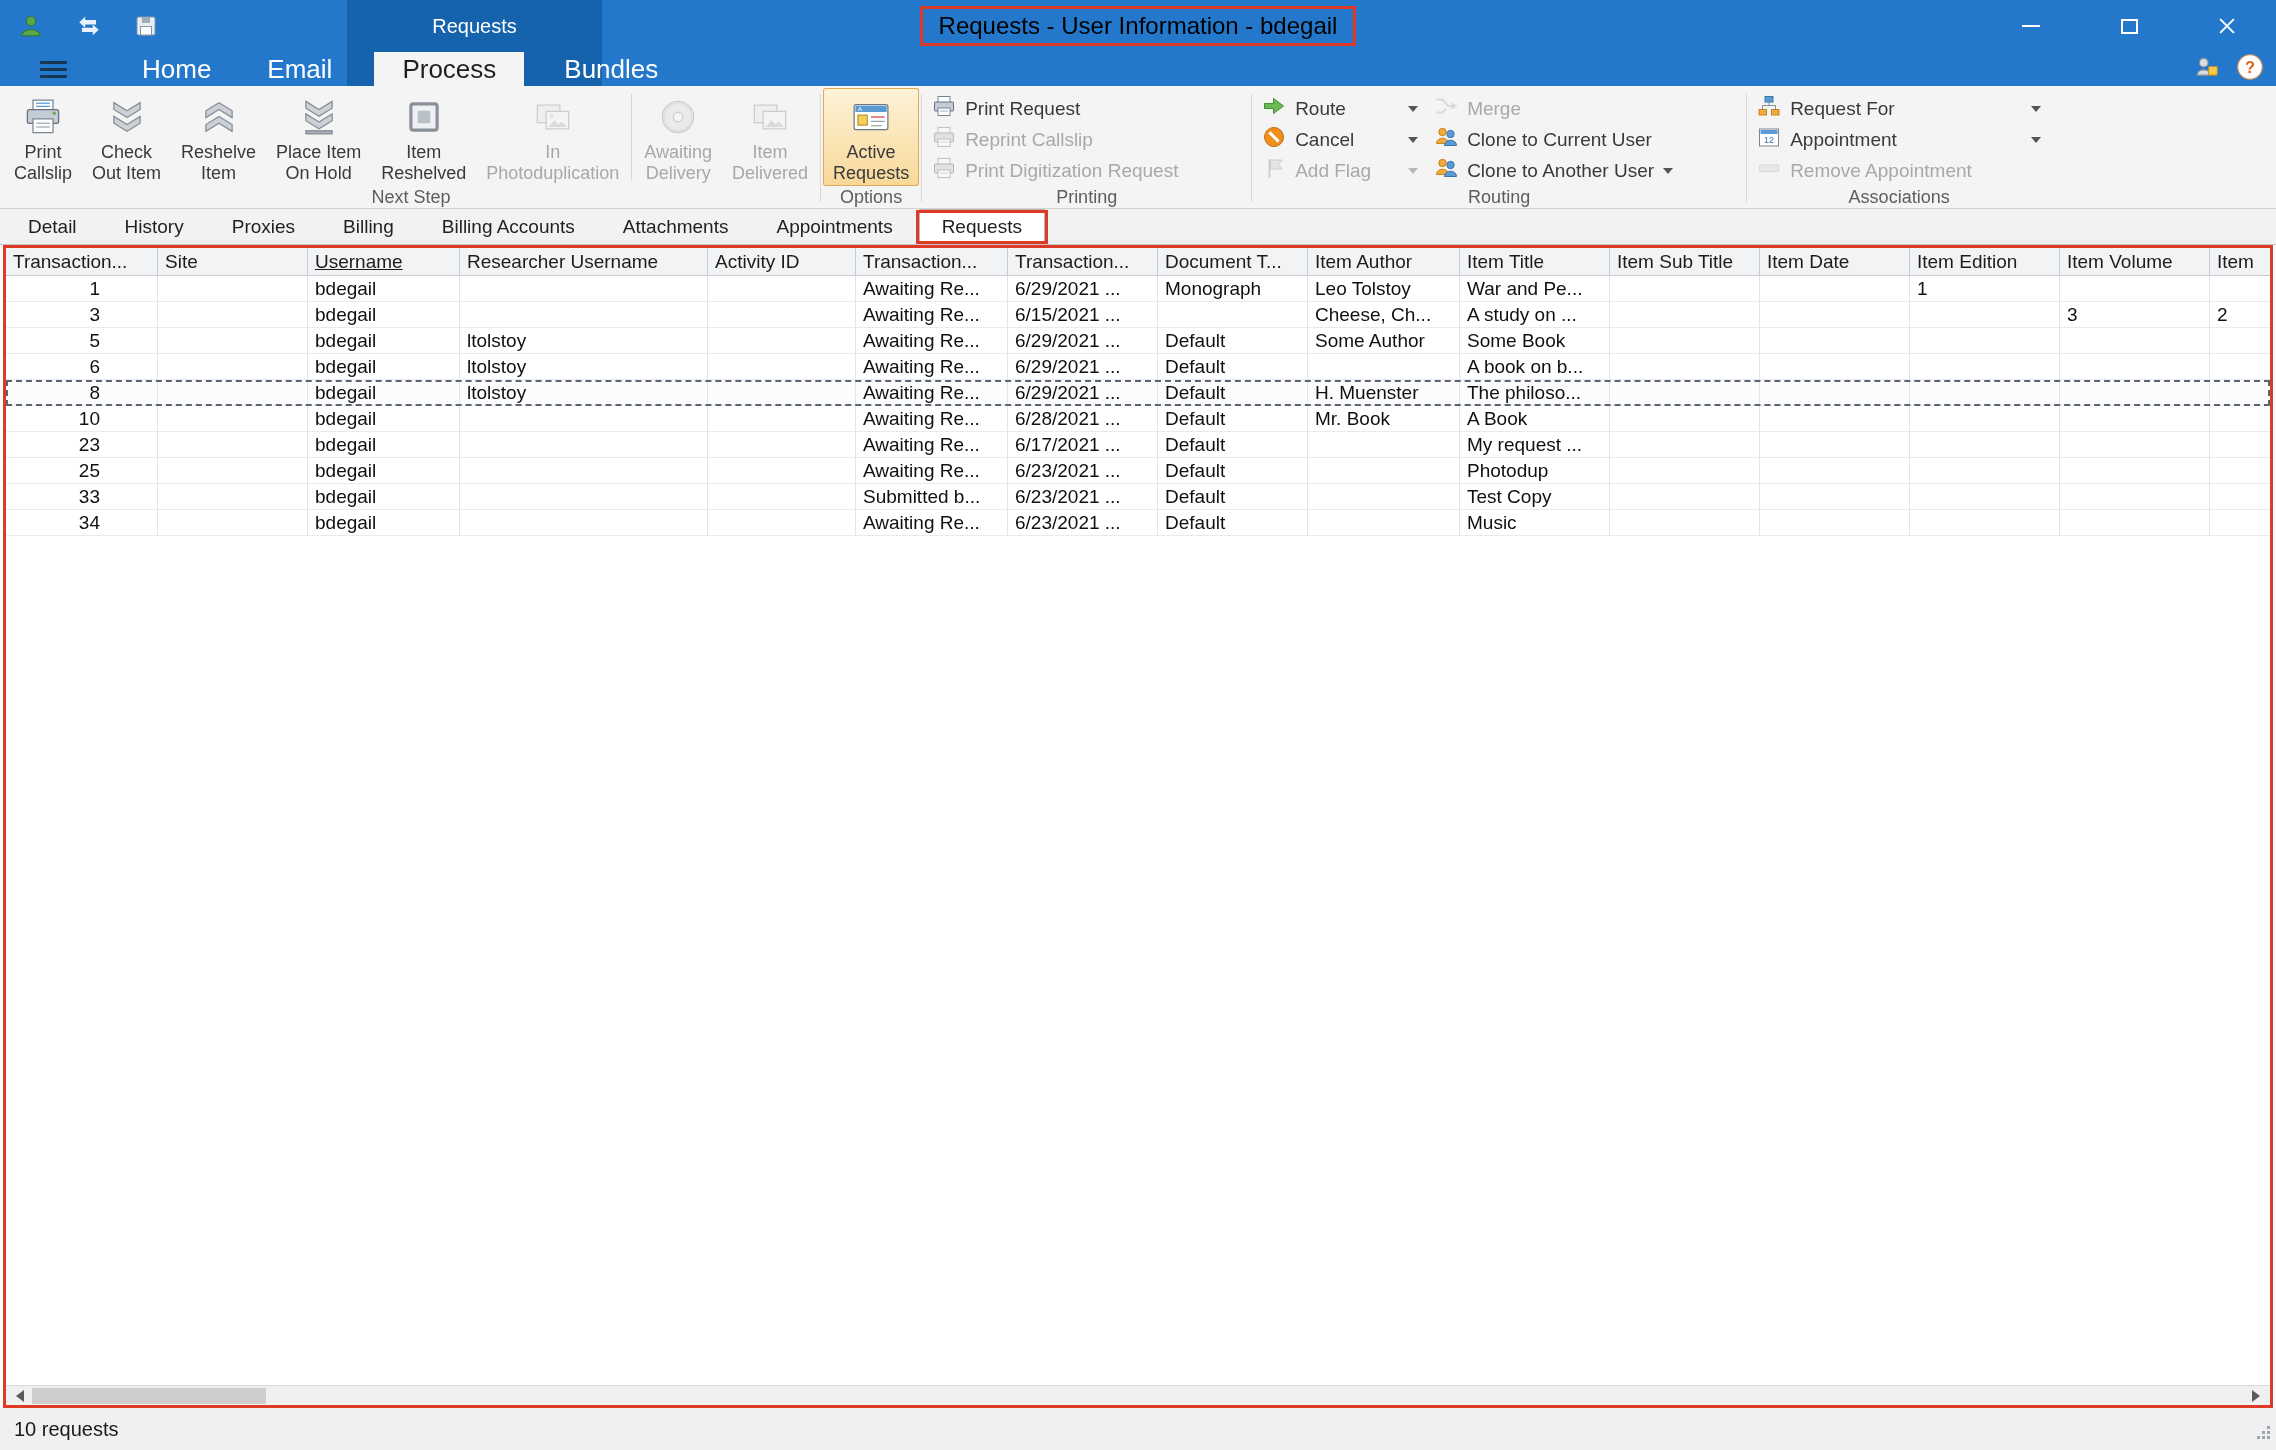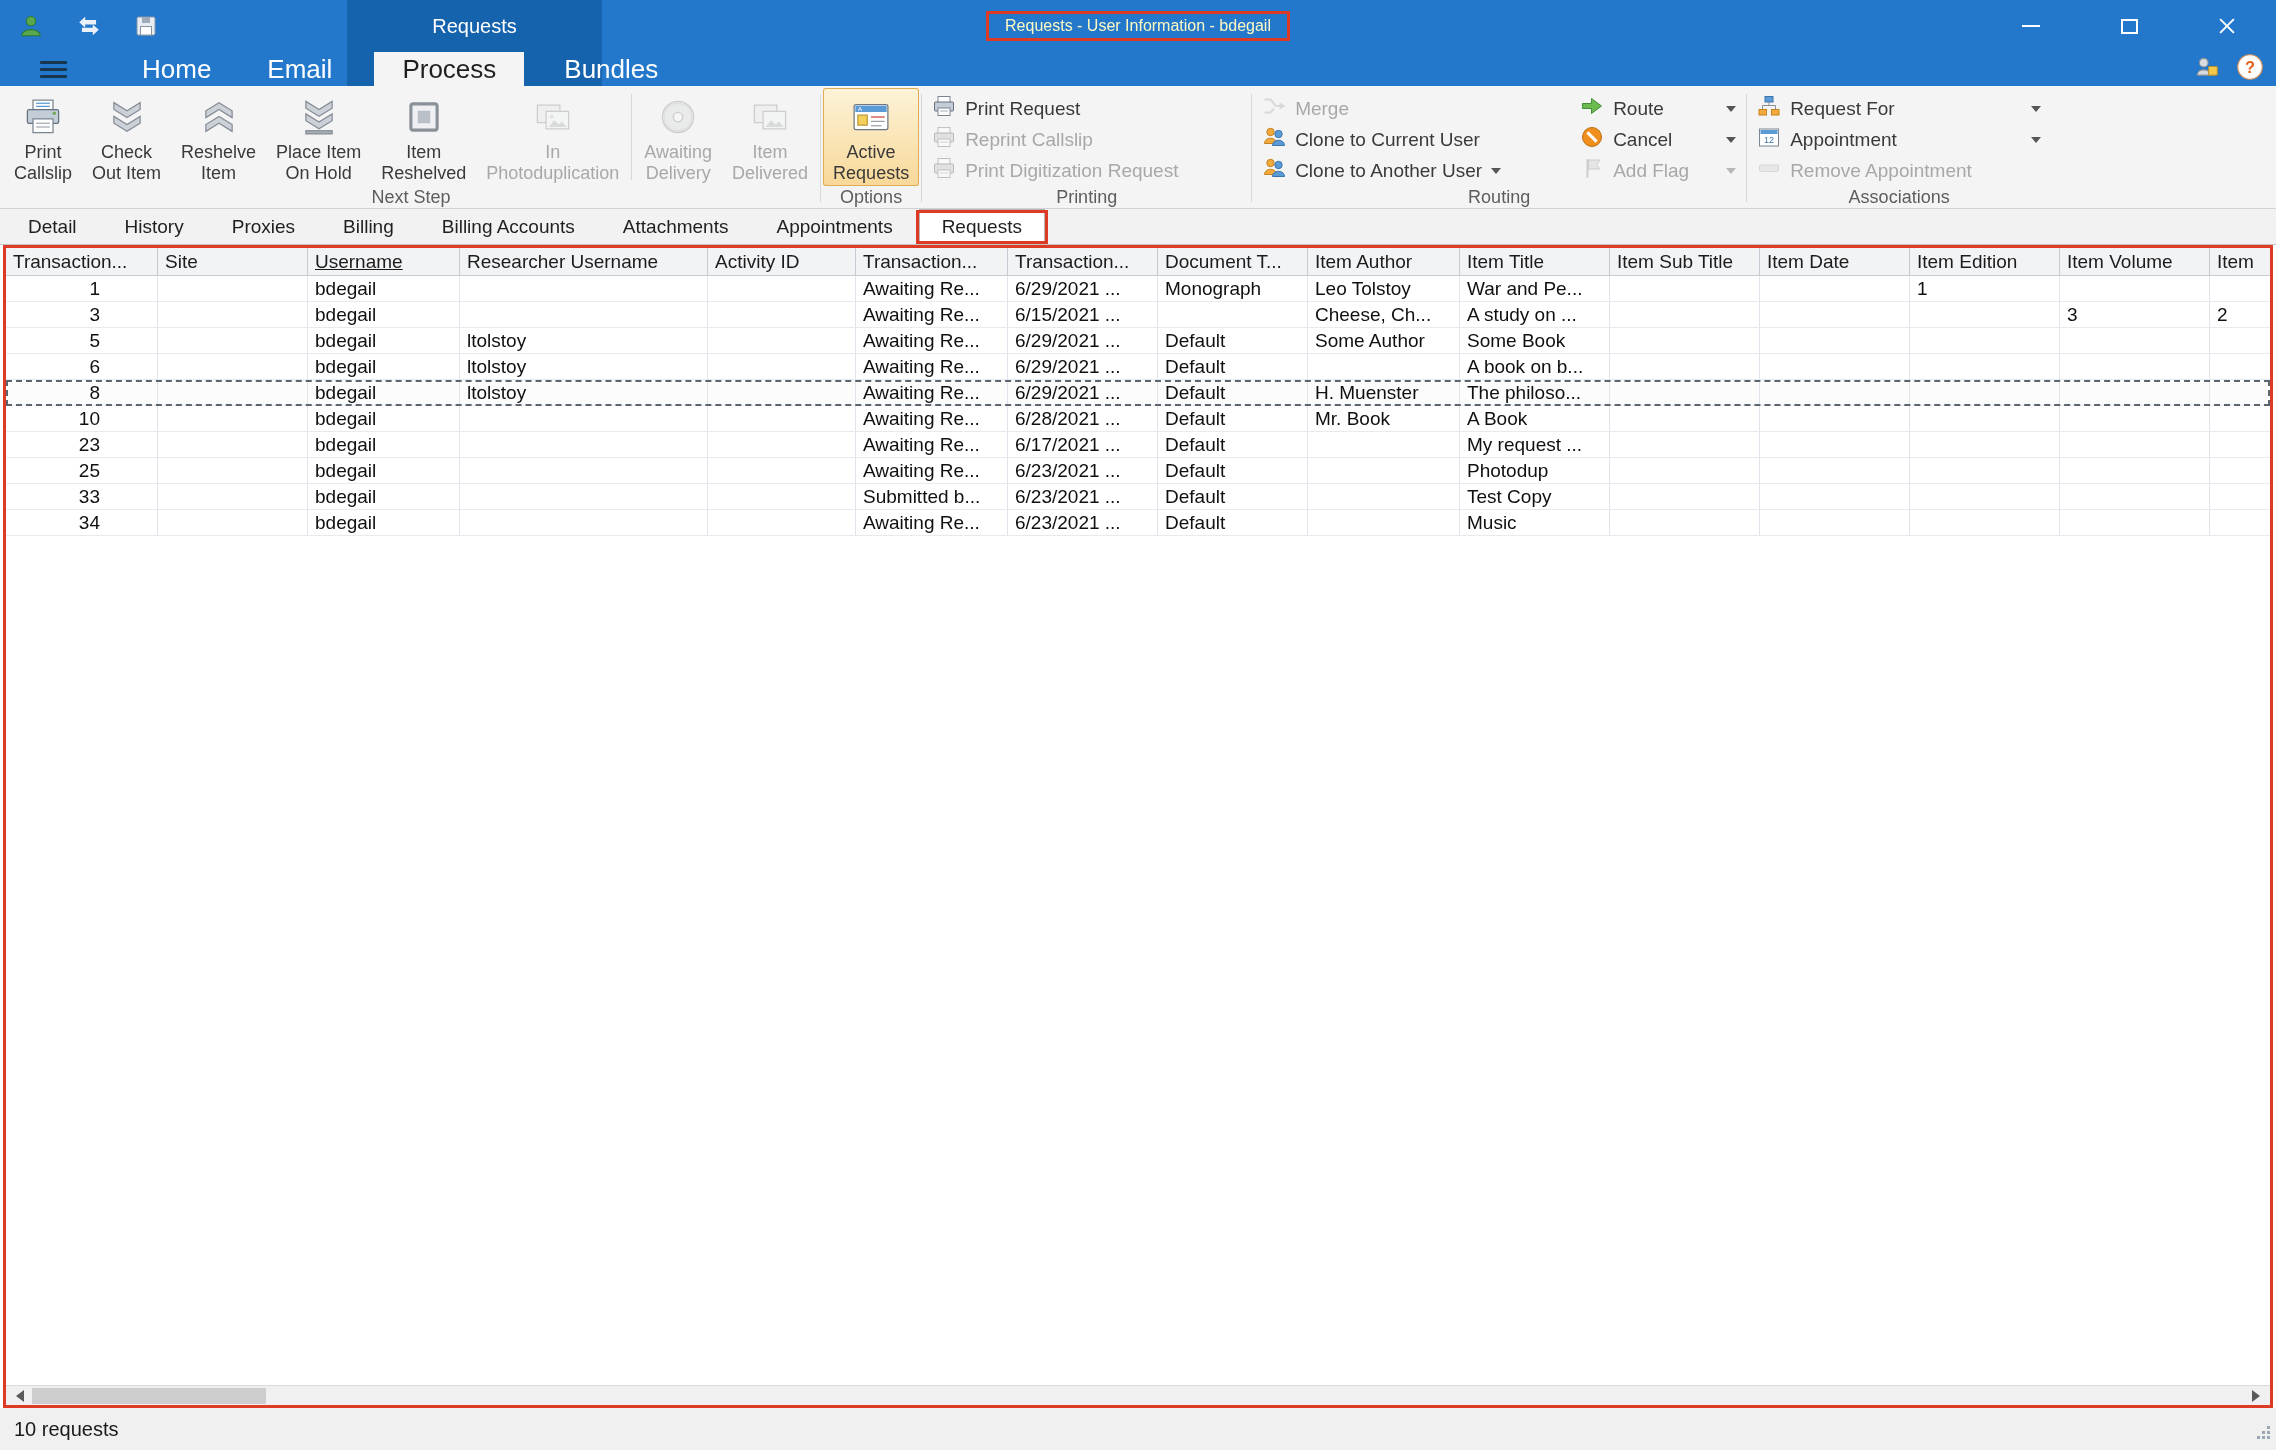--- a/index.html
+++ b/index.html
@@ -8,21 +8,21 @@
           background:#fff;overflow:hidden;user-select:none;}
   
   .titlebar{height:52px;background:#2378cb;position:relative;display:flex;align-items:center;color:#fff;}
   .tb-icons{display:flex;align-items:center;gap:32px;padding-left:18px;z-index:3;}
   .tb-icons .qbtn{display:flex;align-items:center;justify-content:center;}
   .ctx-top{position:absolute;left:347px;top:0;width:255px;height:52px;background:#1562ad;
            display:flex;align-items:center;justify-content:center;z-index:1;}
   .ctx-label{font-size:20px;color:#fff;}
   .title-wrap{position:absolute;left:0;right:0;top:0;height:52px;display:flex;align-items:center;justify-content:center;z-index:2;}
   .title-box{border:3px solid #de3b26;padding:3px 16px;}
-  .title-text{font-size:16px;color:#fef9c3;white-space:nowrap;}
+  .title-text{font-size:24px;color:#000000;white-space:nowrap;}
   .win-controls{position:absolute;right:0;top:0;height:52px;display:flex;z-index:4;}
   .wbtn{width:98px;height:52px;display:flex;align-items:center;justify-content:center;}
   .mini{width:18px;height:2px;background:#fff;display:block;}
   .maxi{width:17px;height:15px;border:2px solid #fff;display:block;}
   
   .tabrow{height:34px;background:#2378cb;position:relative;display:flex;align-items:stretch;color:#fff;}
   .ctx-bottom{position:absolute;left:347px;top:0;width:255px;height:34px;background:#1562ad;z-index:0;}
   .hamburger{width:58px;margin-left:24px;display:flex;flex-direction:column;justify-content:center;align-items:center;gap:4px;z-index:2;}
   .hamburger span{width:27px;height:3px;background:#17364f;border-radius:1px;}
   .rtab{z-index:2;display:flex;align-items:center;font-size:26px;padding:0 28px;white-space:nowrap;}
@@ -312,20 +312,45 @@
             <span>Print Digitization Request</span>
           </div>
         </div>
       </div>
       <div class="rlabel">Printing</div>
     </div>
     <div class="rsep"></div>
 
     <div class="rgroup">
       <div class="rbuttons">
+        <div class="smcol" style="width:172px">
+          <div class="smbtn">
+            <span><svg width="24" height="24" viewBox="0 0 24 24">
+                  <path d="M2.5 9.5h9V4.5l10 7.5-10 7.5v-5h-9z" fill="#6cbb50" stroke="#418f35"></path>
+                </svg></span>
+            <span>Route</span>
+            <span class="caret push"></span>
+          </div>
+          <div class="smbtn">
+            <span><svg width="24" height="24" viewBox="0 0 24 24">
+                  <circle cx="12" cy="12" r="9.5" fill="#f08f1e" stroke="#c06d10"></circle>
+                  <line x1="5.5" y1="12" x2="18.5" y2="12" stroke="#fff" stroke-width="3" transform="rotate(45 12 12)"></line>
+                </svg></span>
+            <span>Cancel</span>
+            <span class="caret push"></span>
+          </div>
+          <div class="smbtn disabled">
+            <span><svg width="24" height="24" viewBox="0 0 24 24">
+                  <line x1="7.5" y1="3" x2="7.5" y2="21.5" stroke="#9aa0a8" stroke-width="2"></line>
+                  <path d="M8.5 4h11.5l-3.5 4.5 3.5 4.5H8.5z" fill="#cfd4da" stroke="#9aa0a8"></path>
+                </svg></span>
+            <span>Add Flag</span>
+            <span class="caret push"></span>
+          </div>
+        </div>
         <div class="smcol" style="width:318px">
           <div class="smbtn disabled">
             <span><svg width="24" height="24" viewBox="0 0 24 24">
                   <path d="M2.5 5.5h6l5.5 6.5h5M2.5 18.5h6l3.5-4" fill="none" stroke="#b6bbc1" stroke-width="2"></path>
                   <path d="M17.5 8.5l6 3.5-6 3.5z" fill="#b6bbc1"></path>
                 </svg></span>
             <span>Merge</span>
           </div>
           <div class="smbtn">
             <span><svg width="24" height="24" viewBox="0 0 24 24">
@@ -338,45 +363,20 @@
           </div>
           <div class="smbtn">
             <span><svg width="24" height="24" viewBox="0 0 24 24">
                   <circle cx="8.5" cy="7" r="3.7" fill="#f2a93e" stroke="#c5831f"></circle>
                   <path d="M2.5 18.5c0-7 12-7 12 0z" fill="#f2a93e" stroke="#c5831f"></path>
                   <circle cx="16.5" cy="9" r="3.7" fill="#5b9bd5" stroke="#3a76ae"></circle>
                   <path d="M10.5 20.5c0-7 12-7 12 0z" fill="#5b9bd5" stroke="#3a76ae"></path>
                 </svg></span>
             <span>Clone to Another User</span>
             <span class="caret"></span>
-          </div>
-        </div>
-        <div class="smcol" style="width:172px">
-          <div class="smbtn">
-            <span><svg width="24" height="24" viewBox="0 0 24 24">
-                  <path d="M2.5 9.5h9V4.5l10 7.5-10 7.5v-5h-9z" fill="#6cbb50" stroke="#418f35"></path>
-                </svg></span>
-            <span>Route</span>
-            <span class="caret push"></span>
-          </div>
-          <div class="smbtn">
-            <span><svg width="24" height="24" viewBox="0 0 24 24">
-                  <circle cx="12" cy="12" r="9.5" fill="#f08f1e" stroke="#c06d10"></circle>
-                  <line x1="5.5" y1="12" x2="18.5" y2="12" stroke="#fff" stroke-width="3" transform="rotate(45 12 12)"></line>
-                </svg></span>
-            <span>Cancel</span>
-            <span class="caret push"></span>
-          </div>
-          <div class="smbtn disabled">
-            <span><svg width="24" height="24" viewBox="0 0 24 24">
-                  <line x1="7.5" y1="3" x2="7.5" y2="21.5" stroke="#9aa0a8" stroke-width="2"></line>
-                  <path d="M8.5 4h11.5l-3.5 4.5 3.5 4.5H8.5z" fill="#cfd4da" stroke="#9aa0a8"></path>
-                </svg></span>
-            <span>Add Flag</span>
-            <span class="caret push"></span>
           </div>
         </div>
       </div>
       <div class="rlabel">Routing</div>
     </div>
     <div class="rsep"></div>
 
     <div class="rgroup">
       <div class="rbuttons">
         <div class="smcol" style="width:300px">

